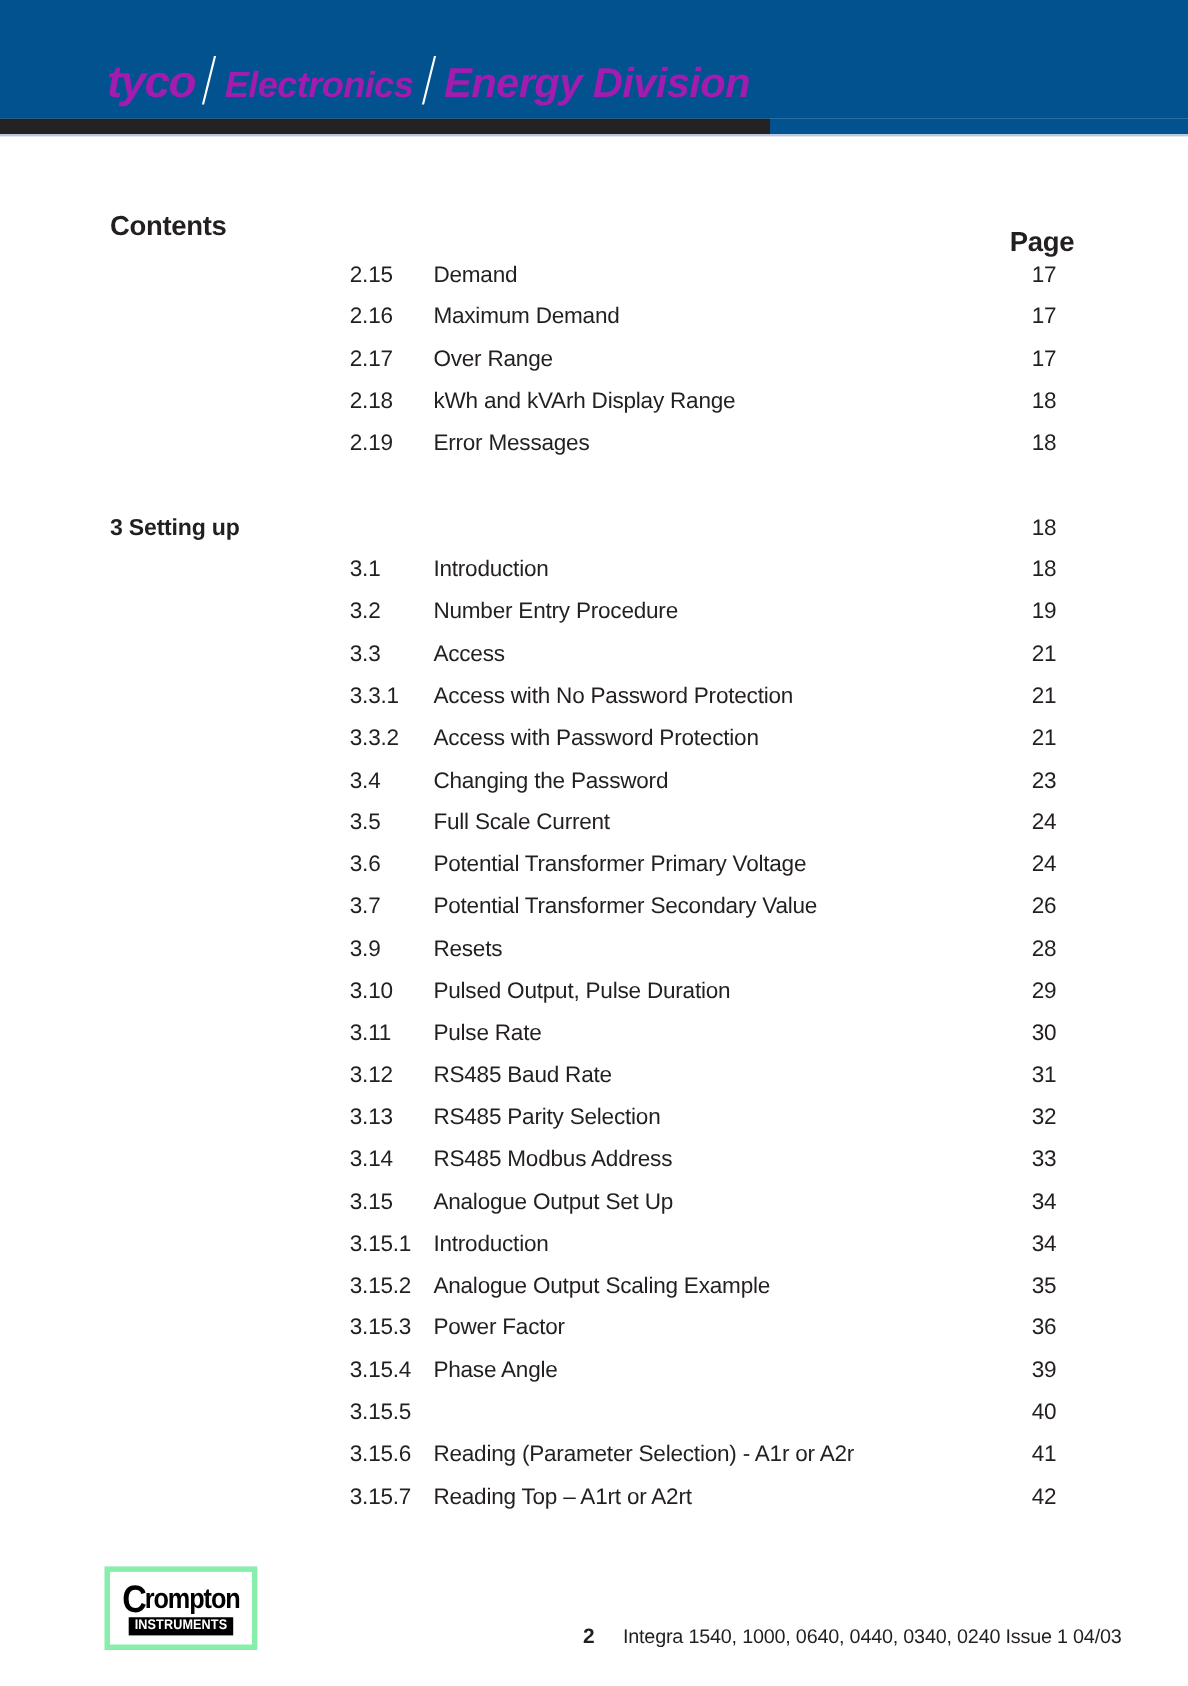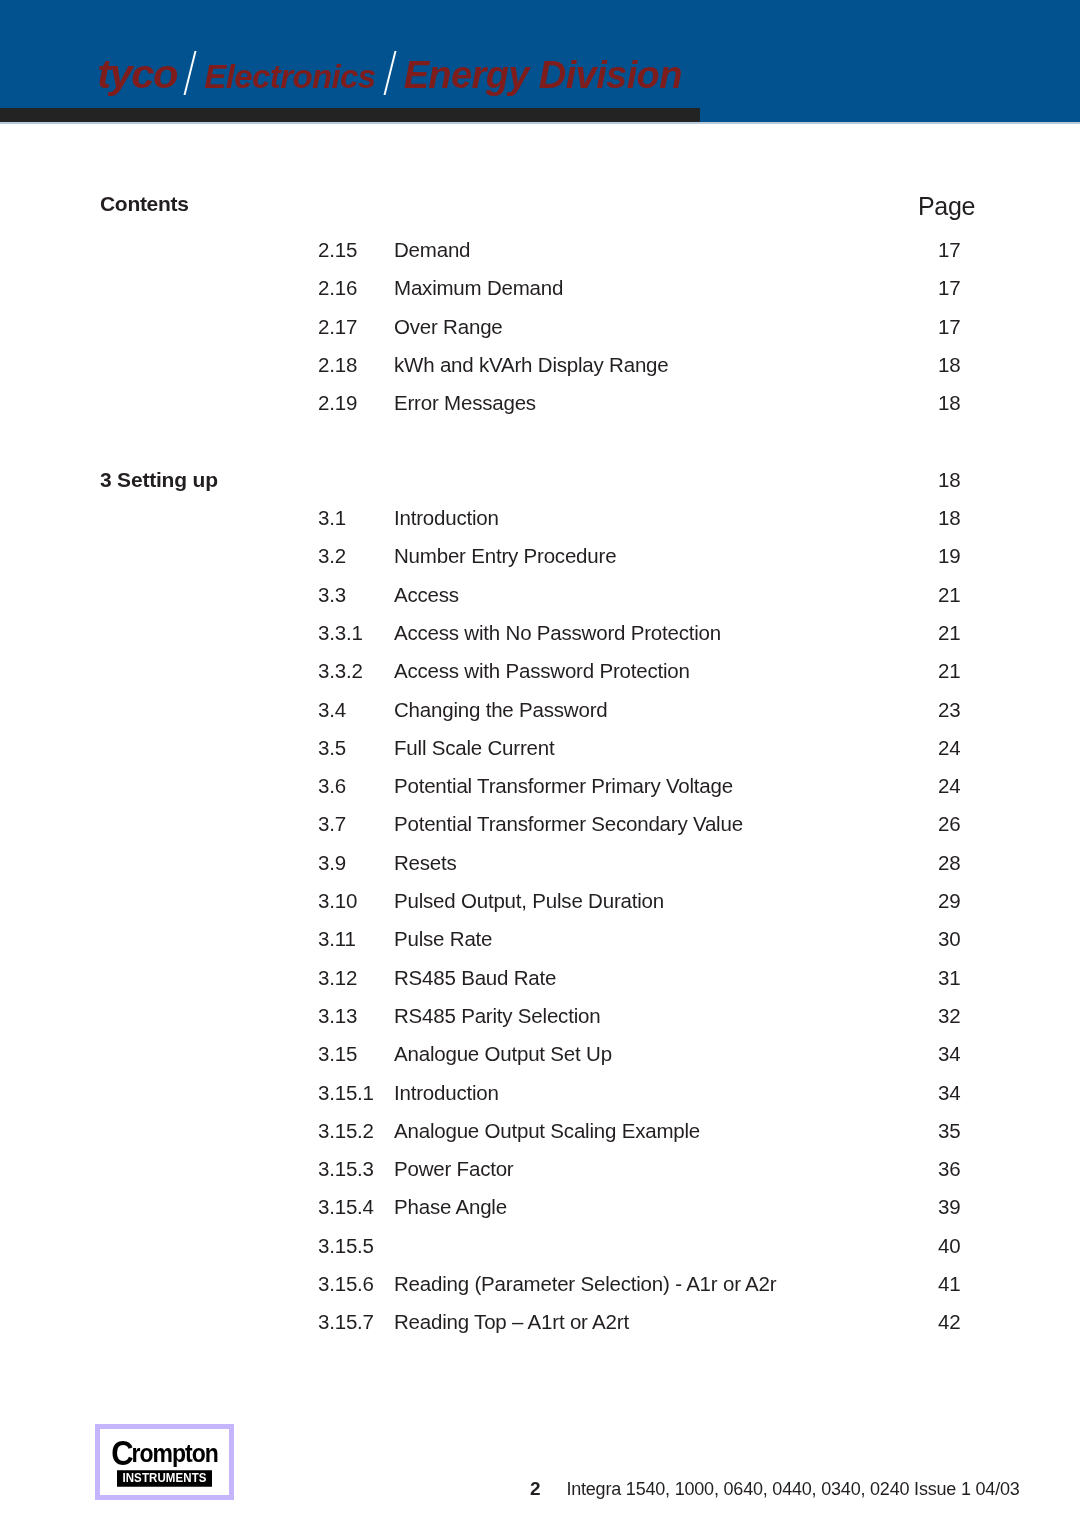--- a/index.html
+++ b/index.html
@@ -51,21 +51,21 @@
     background: #b9c9dc;
   }
 
   
   .logo {
     position: absolute;
     left: 98px;
     top: 44px;
     display: flex;
     align-items: baseline;
-    color: #7f1d1d;
+    color: #a21caf;
     white-space: nowrap;
   }
   .logo-tyco {
     font-size: 41px;
     font-weight: bold;
     font-style: italic;
     letter-spacing: -1.5px;
     line-height: 1;
     transform: scaleX(1.02);
   }
@@ -98,30 +98,30 @@
   .title-row {
     position: absolute;
     left: 100px;
     top: 192px;
     width: 880px;
   }
   .title-contents {
     position: absolute;
     left: 0;
     top: 0;
-    font-size: 21px;
+    font-size: 25px;
     font-weight: bold;
     letter-spacing: -0.3px;
   }
   .title-page {
     position: absolute;
     left: 818px;
-    top: 0;
+    top: 14px;
     font-size: 25px;
-    font-weight: normal;
+    font-weight: bold;
     letter-spacing: -0.3px;
   }
 
   
   .toc {
     position: absolute;
     left: 100px;
     top: 238px;
     width: 880px;
   }
@@ -170,21 +170,21 @@
     font-weight: normal;
   }
 
   
   .crompton-logo {
     position: absolute;
     left: 95px;
     top: 1424px;
     width: 139px;
     height: 76px;
-    background: #c4b5fd;
+    background: #86efac;
     padding: 5px;
     box-sizing: border-box;
   }
   .crompton-inner {
     width: 100%;
     height: 100%;
     background: #ffffff;
     position: relative;
     display: flex;
     flex-direction: column;
@@ -348,20 +348,25 @@
       <span class="toc-num">3.12</span>
       <span class="toc-label">RS485 Baud Rate</span>
       <span class="toc-page">31</span>
     </div>
     <div class="toc-row entry">
       <span class="toc-num">3.13</span>
       <span class="toc-label">RS485 Parity Selection</span>
       <span class="toc-page">32</span>
     </div>
     <div class="toc-row entry">
+      <span class="toc-num">3.14</span>
+      <span class="toc-label">RS485 Modbus Address</span>
+      <span class="toc-page">33</span>
+    </div>
+    <div class="toc-row entry">
       <span class="toc-num">3.15</span>
       <span class="toc-label">Analogue Output Set Up</span>
       <span class="toc-page">34</span>
     </div>
     <div class="toc-row entry">
       <span class="toc-num">3.15.1</span>
       <span class="toc-label">Introduction</span>
       <span class="toc-page">34</span>
     </div>
     <div class="toc-row entry">

